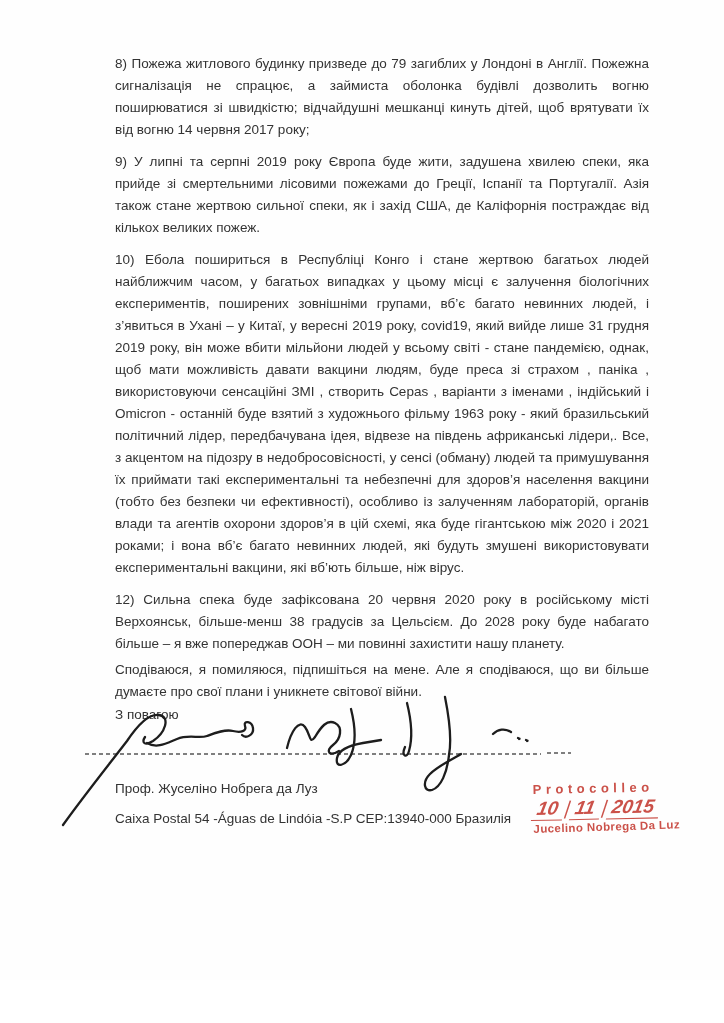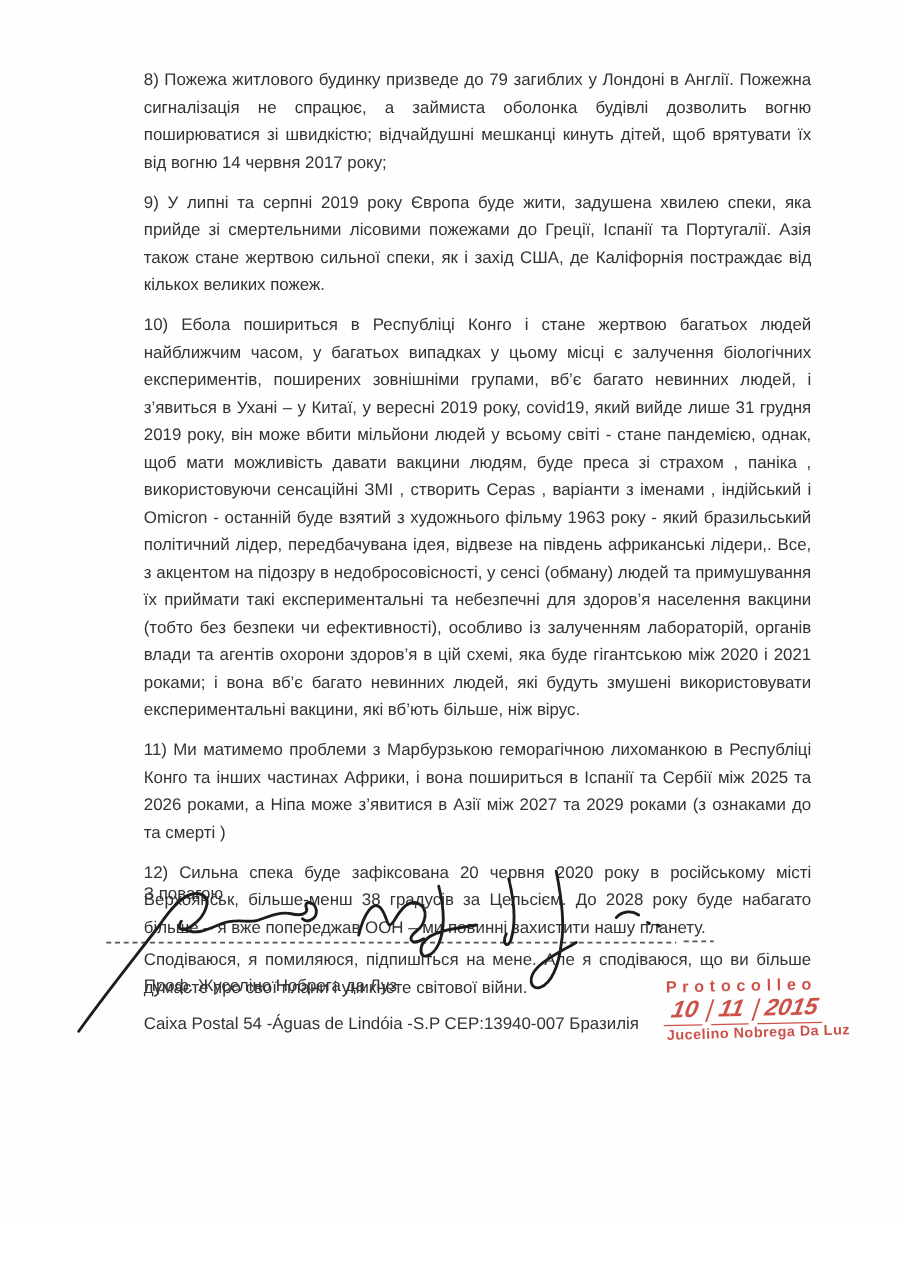--- a/index.html
+++ b/index.html
@@ -92,21 +92,20 @@
 </style>
 </head>
 <body>
 
 <div class="page">
 
   <div class="content">
     <p>8) Пожежа житлового будинку призведе до 79 загиблих у Лондоні в Англії. Пожежна сигналізація не спрацює, а займиста оболонка будівлі дозволить вогню поширюватися зі швидкістю; відчайдушні мешканці кинуть дітей, щоб врятувати їх від вогню 14 червня 2017 року;</p>
     <p>9) У липні та серпні 2019 року Європа буде жити, задушена хвилею спеки, яка прийде зі смертельними лісовими пожежами до Греції, Іспанії та Португалії. Азія також стане жертвою сильної спеки, як і захід США, де Каліфорнія постраждає від кількох великих пожеж.</p>
     <p>10) Ебола пошириться в Республіці Конго і стане жертвою багатьох людей найближчим часом, у багатьох випадках у цьому місці є залучення біологічних експериментів, поширених зовнішніми групами, вб’є багато невинних людей, і з’явиться в Ухані – у Китаї, у вересні 2019 року, covid19, який вийде лише 31 грудня 2019 року, він може вбити мільйони людей у всьому світі - стане пандемією, однак, щоб мати можливість давати вакцини людям, буде преса зі страхом , паніка , використовуючи сенсаційні ЗМІ , створить Cepas , варіанти з іменами , індійський і Omicron - останній буде взятий з художнього фільму 1963 року - який бразильський політичний лідер, передбачувана ідея, відвезе на південь африканські лідери,. Все, з акцентом на підозру в недобросовісності, у сенсі (обману) людей та примушування їх приймати такі експериментальні та небезпечні для здоров’я населення вакцини (тобто без безпеки чи ефективності), особливо із залученням лабораторій, органів влади та агентів охорони здоров’я в цій схемі, яка буде гігантською між 2020 і 2021 роками; і вона вб’є багато невинних людей, які будуть змушені використовувати експериментальні вакцини, які вб’ють більше, ніж вірус.</p>
-    <p>11) Ми матимемо проблеми з Марбурзькою геморагічною лихоманкою в Республіці Конго та інших частинах Африки, і вона пошириться в Іспанії та Сербії між 2025 та 2026 роками, а Ніпа може з’явитися в Азії між 2027 та 2029 роками (з ознаками до та смерті )</p>
     <p class="closing">12) Сильна спека буде зафіксована 20 червня 2020 року в російському місті Верхоянськ, більше-менш 38 градусів за Цельсієм. До 2028 року буде набагато більше – я вже попереджав ООН – ми повинні захистити нашу планету.</p>
     <p class="closing">Сподіваюся, я помиляюся, підпишіться на мене. Але я сподіваюся, що ви більше думаєте про свої плани і уникнете світової війни.</p>
   </div>
 
   <div class="signoff">З повагою</div>
 
   <svg class="signature-svg" viewBox="0 0 530 145" xmlns="http://www.w3.org/2000/svg">
 
     <line x1="30" y1="61" x2="486" y2="61" stroke="#555" stroke-width="1.4" stroke-dasharray="4 3"></line>
     <line x1="492" y1="60" x2="516" y2="60" stroke="#555" stroke-width="1.4" stroke-dasharray="4 3"></line>
@@ -118,21 +117,21 @@
       <path d="M 296,16 C 300,32 302,48 296,62 C 291,73 280,76 282,65 C 284,56 296,52 308,50 C 314,49 320,48 326,47"></path>
       <path d="M 352,10 C 356,26 358,44 354,58 C 352,66 346,63 350,54"></path>
       <path d="M 390,4 C 394,24 397,46 394,62 C 392,80 386,94 377,97 C 369,99 367,89 375,81 C 383,73 396,67 406,61"></path>
       <path d="M 438,41 C 443,36 450,35 456,39"></path>
       <path d="M 463,45 C 464.5,45.5 465,46 464,46"></path>
       <path d="M 471,47 C 472.5,47.5 473,48 472,48"></path>
     </g>
   </svg>
 
   <div class="signer-name">Проф. Жуселіно Нобрега да Луз</div>
-  <div class="address">Caixa Postal 54 -Águas de Lindóia -S.P CEP:13940-007 Бразилія</div>
+  <div class="address">Caixa Postal 54 -Águas de Lindóia -S.P CEP:13940-000 Бразилія</div>
 
   <div class="stamp">
     <div class="stamp-title">Protocolleo</div>
     <div class="stamp-date">
       <span class="seg">10</span><span class="sep">|</span><span class="seg">11</span><span class="sep">|</span><span class="seg">2015</span>
     </div>
     <div class="stamp-name">Jucelino Nobrega Da Luz</div>
   </div>
 
   <div class="scan-edge-bottom"></div>

